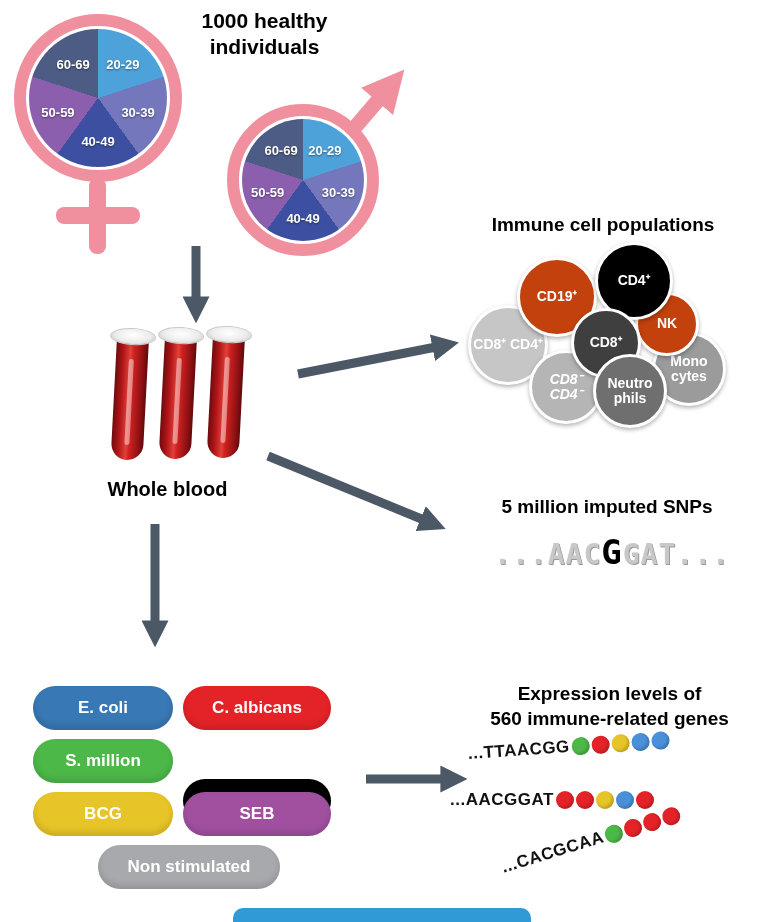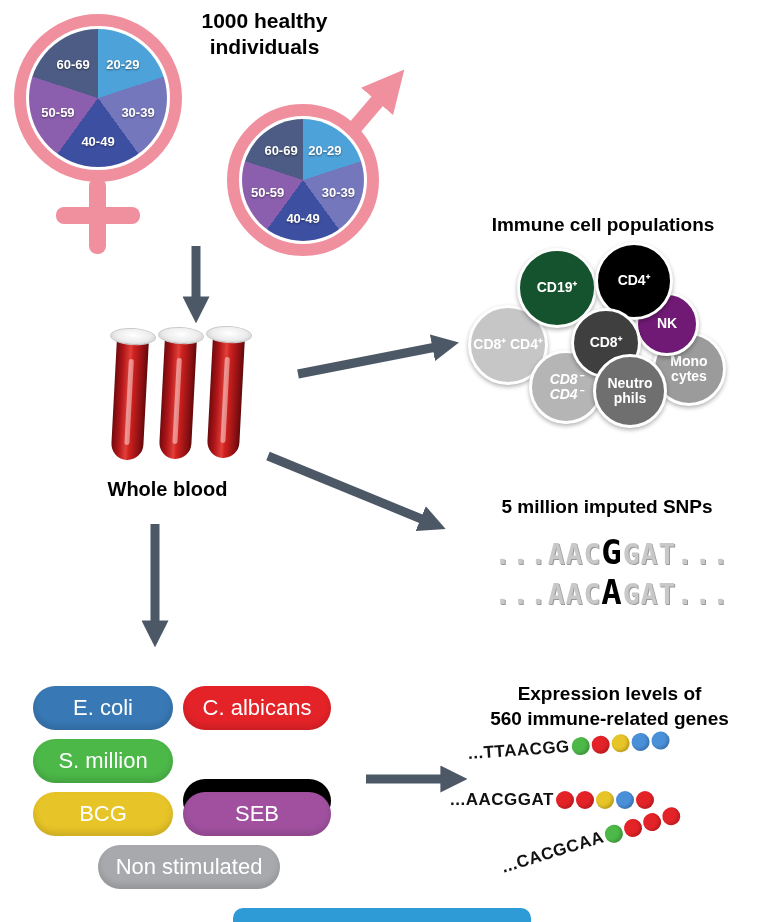--- a/index.html
+++ b/index.html
@@ -40,21 +40,21 @@
           text-align:center; box-shadow:0 2px 4px rgba(0,0,0,.3); z-index:3; padding:2px; }
 
   
   .snp-seq { position:absolute; left:452px; width:320px; text-align:center; font-family:"DejaVu Sans Mono", monospace;
              font-weight:bold; font-size:28px; letter-spacing:1px; color:#c8c8c8;
              text-shadow:1px 1px 0 #9a9a9a; white-space:nowrap; }
   .snp-variant { color:#000; font-size:34px; text-shadow:none; }
 
   
   .pill { position:absolute; height:44px; border-radius:22px; display:flex; align-items:center; justify-content:center;
-          color:#fff; font-weight:normal; font-size:22px; box-shadow:inset 0 -4px 6px rgba(0,0,0,.12); }
+          color:#fff; font-weight:bold; font-size:17px; box-shadow:inset 0 -4px 6px rgba(0,0,0,.12); }
 
   
   .read { position:absolute; display:flex; align-items:center; font-weight:bold; font-size:17px; color:#111;
           white-space:nowrap; transform-origin:left center; }
   .read-seq { letter-spacing:.5px; }
   .dot { width:18px; height:18px; border-radius:50%; margin-left:2px; box-shadow:inset -2px -2px 3px rgba(0,0,0,.18); }
 
   .bottom-bar { position:absolute; left:233px; top:908px; width:298px; height:14px;
                 border-radius:10px 10px 0 0; }
 </style>
@@ -120,34 +120,31 @@
   <div class="tube" style="left:203px;top:326px">
     <div class="tube-body">
         <div class="tube-shine"></div>
       </div>
     <div class="tube-rim"></div>
   </div>
   <div class="heading whole-blood">Whole blood</div>
 
   <div class="heading immune-heading">Immune cell populations</div>
   <div class="cell" style="left: 468px; top: 305px; width: 80px; height: 80px; background: rgb(198, 198, 198);">CD8⁺ CD4⁺</div>
-  <div class="cell" style="left: 517px; top: 248px; width: 80px; height: 80px; background: #14532d; text-align: right;">CD19⁺</div>
+  <div class="cell" style="left: 517px; top: 257px; width: 80px; height: 80px; background: #c2410c; text-align: right;">CD19⁺</div>
   <div class="cell" style="left: 652px; top: 332px; width: 74px; height: 74px; background: rgb(155, 155, 155);">Mono cytes</div>
-  <div class="cell" style="left: 635px; top: 292px; width: 64px; height: 64px; background: #701a75;">NK</div>
+  <div class="cell" style="left: 635px; top: 292px; width: 64px; height: 64px; background: #c2410c;">NK</div>
   <div class="cell" style="left: 595px; top: 242px; width: 78px; height: 78px; background: rgb(0, 0, 0);">CD4⁺</div>
   <div class="cell" style="left: 529px; top: 350px; width: 74px; height: 74px; background: rgb(181, 181, 181); font-style: italic;">CD8⁻ CD4⁻</div>
   <div class="cell" style="left: 571px; top: 308px; width: 70px; height: 70px; background: rgb(63, 63, 63);">CD8⁺</div>
   <div class="cell" style="left: 593px; top: 354px; width: 74px; height: 74px; background: rgb(111, 111, 111);">Neutro phils</div>
 
   <div class="heading snp-heading">5 million imputed SNPs</div>
   <div class="snp-seq" style="top:532px">
     <span>...AAC</span><span class="snp-variant">G</span><span>GAT...</span>
-  </div>
-  <div class="snp-seq" style="top:572px">
-    <span>...AAC</span><span class="snp-variant">A</span><span>GAT...</span>
   </div>
 
   <div class="pill" style="left: 33px; top: 686px; width: 140px; background: rgb(56, 120, 180);">E. coli</div>
   <div class="pill" style="left: 183px; top: 686px; width: 148px; background: rgb(228, 35, 40); text-align: right;">C. albicans</div>
   <div class="pill" style="left: 33px; top: 739px; width: 140px; background: rgb(76, 184, 72);">S. million</div>
   <div class="pill" style="left: 183px; top: 779px; width: 148px; background: #000000;">Influenza</div>
   <div class="pill" style="left: 33px; top: 792px; width: 140px; background: rgb(231, 196, 39);">BCG</div>
   <div class="pill" style="left: 183px; top: 792px; width: 148px; background: rgb(160, 80, 159);">SEB</div>
   <div class="pill" style="left: 98px; top: 845px; width: 182px; background: rgb(167, 169, 172);">Non stimulated</div>
 

